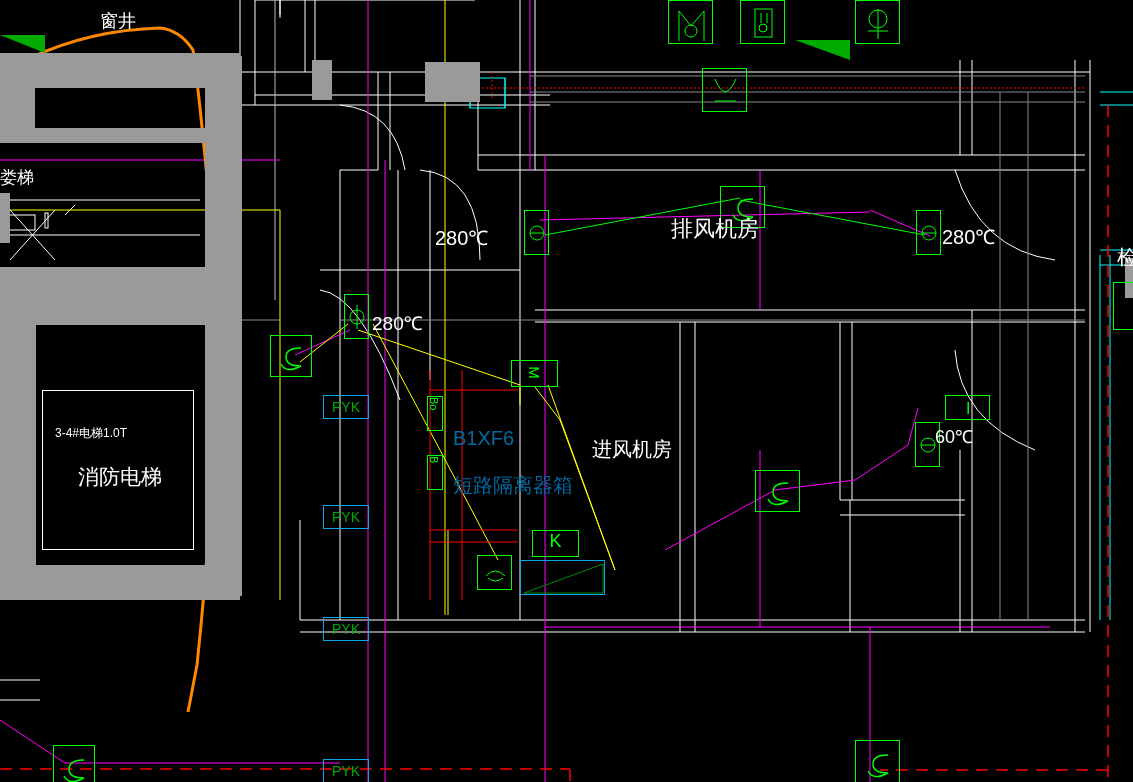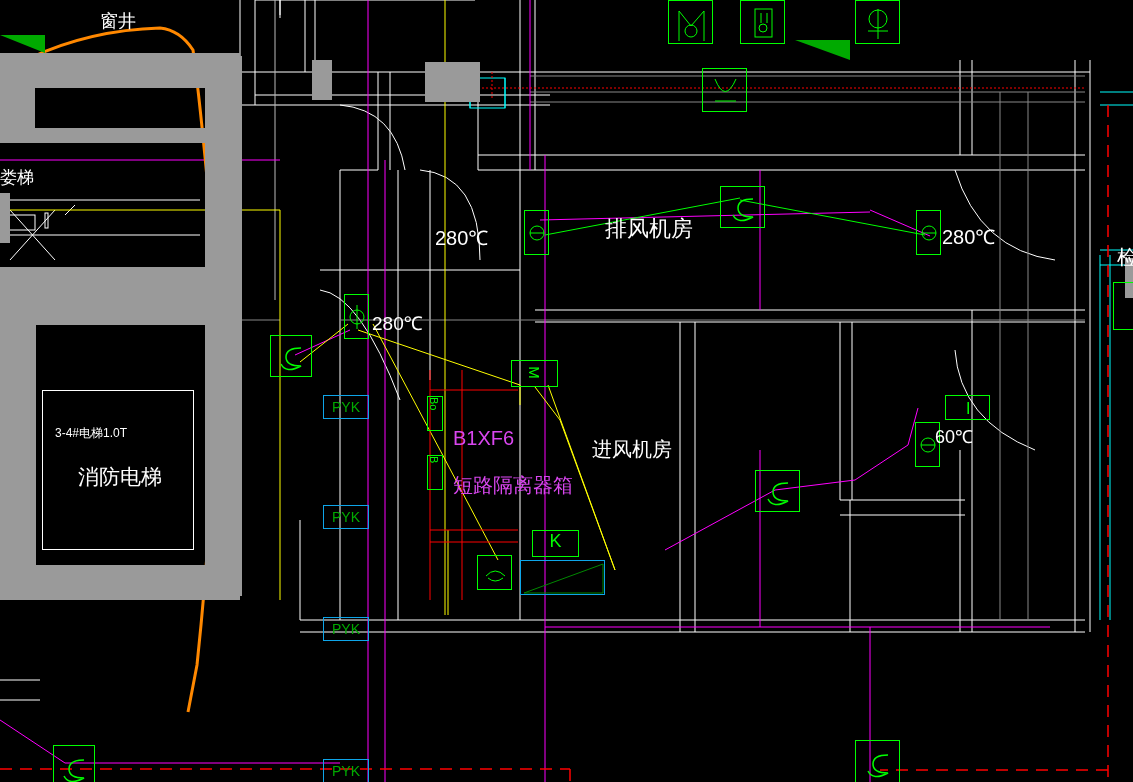--- a/index.html
+++ b/index.html
@@ -19,21 +19,21 @@
   }
   .label {
     position: absolute;
     color: #fff;
     font-size: 18px;
     white-space: nowrap;
     text-align: right;
   }
   .green-label {
     position: absolute;
-    color: #d946ef;
+    color: #0369a1;
     font-size: 20px;
     white-space: nowrap;
   }
   .gray-fill {
     position: absolute;
     background: #9a9a9a;
   }
   .green-box {
     position: absolute;
     border: 1px solid #00ff00;
@@ -346,17 +346,17 @@
 <div class="green-box" style="left:1113px;top:282px;width:30px;height:48px;"></div>
 
 <div class="label" style="left:100px;top:9px;">窗井</div>
 <div class="label" style="left:0px;top:118px;font-size:17px;margin-top:48px;">娄梯</div>
 <div class="label" style="left:55px;top:425px;font-size:12px;">3-4#电梯1.0T</div>
 <div class="label" style="left:78px;top:463px;font-size:21px;">消防电梯</div>
 <div class="label" style="left:435px;top:224px;font-size:20px;">280℃</div>
 <div class="label" style="left:942px;top:223px;font-size:20px;">280℃</div>
 <div class="label" style="left:372px;top:310px;font-size:19px;">280℃</div>
 <div class="label" style="left:935px;top:424px;font-size:18px;">60℃</div>
-<div class="label" style="left:605px;top:214px;font-size:22px;">排风机房</div>
+<div class="label" style="left:671px;top:214px;font-size:22px;">排风机房</div>
 <div class="label" style="left:592px;top:436px;font-size:20px;">进风机房</div>
 <div class="label" style="left:1117px;top:244px;font-size:20px;">检</div>
 <div class="green-label" style="left:453px;top:427px;">B1XF6</div>
 <div class="green-label" style="left:453px;top:472px;">短路隔离器箱</div>
 
 </body></html>

